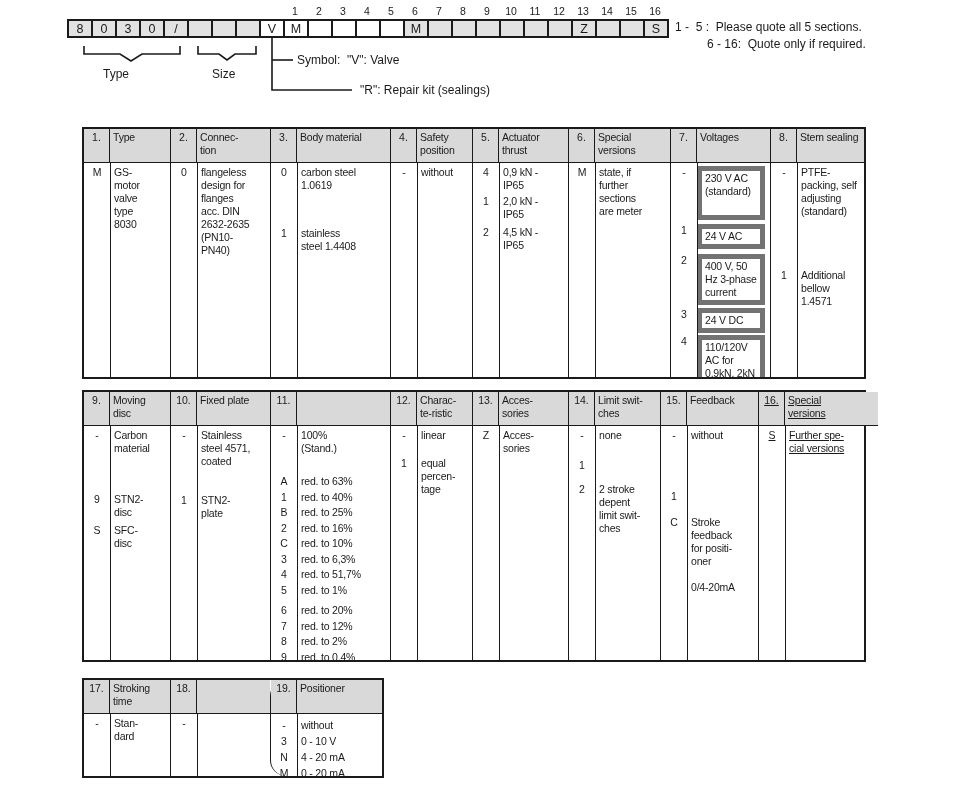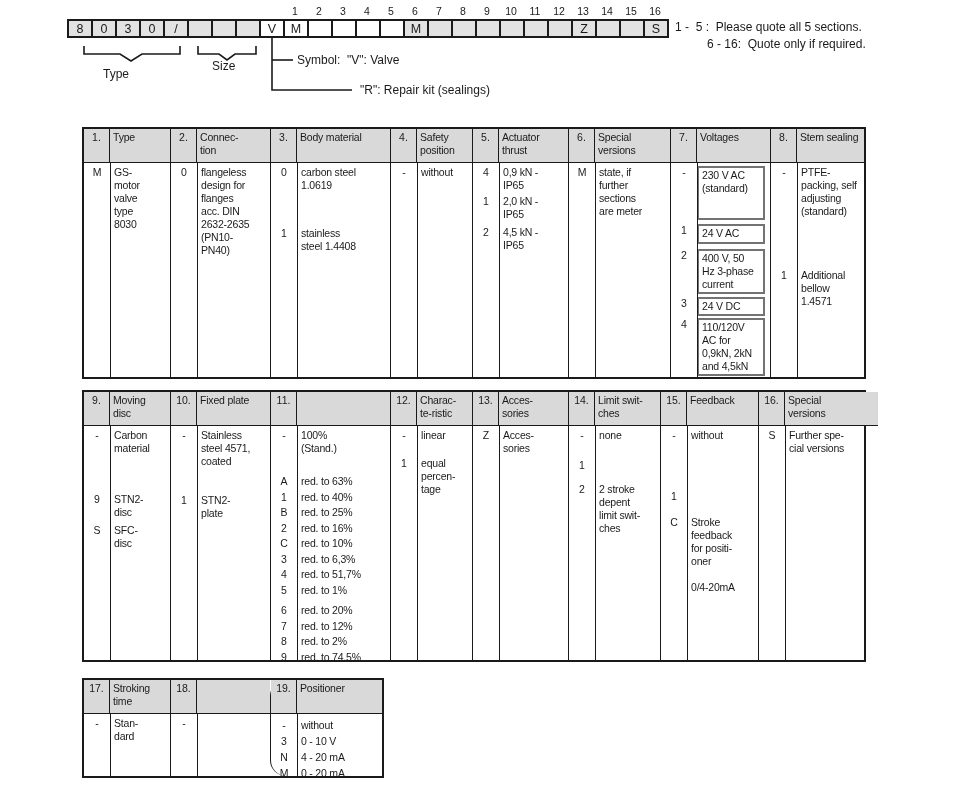--- a/index.html
+++ b/index.html
@@ -29,21 +29,21 @@
   .thead{display:flex;background:#d9d9d9;border-bottom:1px solid #1a1a1a;height:34px;box-sizing:border-box;flex:none;}
   .thead .num{width:26px;flex:none;border-right:1px solid #1a1a1a;box-sizing:border-box;font-size:10.5px;text-align:center;padding-top:2px;}
   .thead .ttl{flex:1;font-size:10.5px;line-height:13px;padding:2px 1px 0 3px;white-space:pre;letter-spacing:-0.2px;}
   .tbody{flex:1;position:relative;padding-top:3px;overflow:hidden;}
   .tbody::before{content:"";position:absolute;left:26px;top:0;bottom:0;width:1px;background:#1a1a1a;}
   .opt{display:flex;}
   .opt .c{width:26px;flex:none;text-align:center;font-size:10.5px;line-height:13px;}
   .opt .d{flex:1;font-size:10.5px;line-height:13px;padding:0 2px 0 4px;white-space:pre;letter-spacing:-0.2px;}
   .opt.kv .c,.opt.kv .d{line-height:15.5px;}
   .opt.kv3 .c,.opt.kv3 .d{line-height:16px;}
-  .opt.boxed .d{border:2px solid #737373;margin-right:5px;padding:1px 2px 1px 3px;box-sizing:border-box;}
+  .opt.boxed .d{border:5px solid #737373;margin-right:5px;padding:1px 2px 1px 3px;box-sizing:border-box;}
 </style>
 </head>
 <body>
 
 <div id="strip">
   <div class="nums">
     <span>1</span>
     <span>2</span>
     <span>3</span>
     <span>4</span>
@@ -90,21 +90,21 @@
 </div>
 
 <svg id="annot-svg" width="960" height="115" viewBox="0 0 960 115">
   <path d="M84,46 L84,54 L120,54 L131,61 L142,54 L180,54 L180,46" fill="none" stroke="#1a1a1a" stroke-width="1.6"></path>
   <path d="M198,46 L198,54 L219,54 L227,60 L235,54 L256,54 L256,46" fill="none" stroke="#1a1a1a" stroke-width="1.6"></path>
   <path d="M272,37 L272,90 L352,90" fill="none" stroke="#1a1a1a" stroke-width="1.6"></path>
   <path d="M272,60 L293,60" fill="none" stroke="#1a1a1a" stroke-width="1.6"></path>
 </svg>
 
 <div class="toplabel" style="left:103px;top:67px;">Type</div>
-<div class="toplabel" style="left:212px;top:59px;">Size</div>
+<div class="toplabel" style="left:212px;top:67px;">Size</div>
 <div class="toplabel" style="left:297px;top:53px;">Symbol:</div>
 <div class="toplabel" style="left:347px;top:53px;">"V": Valve</div>
 <div class="toplabel" style="left:360px;top:83px;">"R": Repair kit (sealings)</div>
 <div class="toplabel" style="left:675px;top:20px;">1 -  5 :  Please quote all 5 sections.</div>
 <div class="toplabel" style="left:675px;top:37px;margin-left:32px;">6 - 16:  Quote only if required.</div>
 
 <div class="tbl" style="left:82px;top:127px;width:784px;height:252px;">
 
   <div class="tcol" style="width:86px;">
     <div class="thead">
@@ -372,21 +372,21 @@
       <div class="opt kv">
           <span class="c">7</span>
           <span class="d">red. to 12%</span>
         </div>
       <div class="opt kv">
           <span class="c">8</span>
           <span class="d">red. to 2%</span>
         </div>
       <div class="opt kv">
           <span class="c">9</span>
-          <span class="d">red. to 74,5%</span>
+          <span class="d">red. to 0,4%</span>
         </div>
     </div>
   </div>
 
   <div class="tcol" style="width:82px;">
     <div class="thead">
       <div class="num">12.</div>
       <div class="ttl">Charac-
 te-ristic</div>
     </div>
@@ -461,21 +461,21 @@
           <span class="d">Stroke
 feedback
 for positi-
 oner
 
 0/4-20mA</span>
         </div>
     </div>
   </div>
 
-  <div class="tcol" style="width:120px;">
+  <div class="tcol" style="width:120px;text-decoration:underline;">
     <div class="thead">
       <div class="num">16.</div>
       <div class="ttl">Special
 versions</div>
     </div>
     <div class="tbody">
       <div class="opt">
           <span class="c">S</span>
           <span class="d">Further spe-
 cial versions</span>

